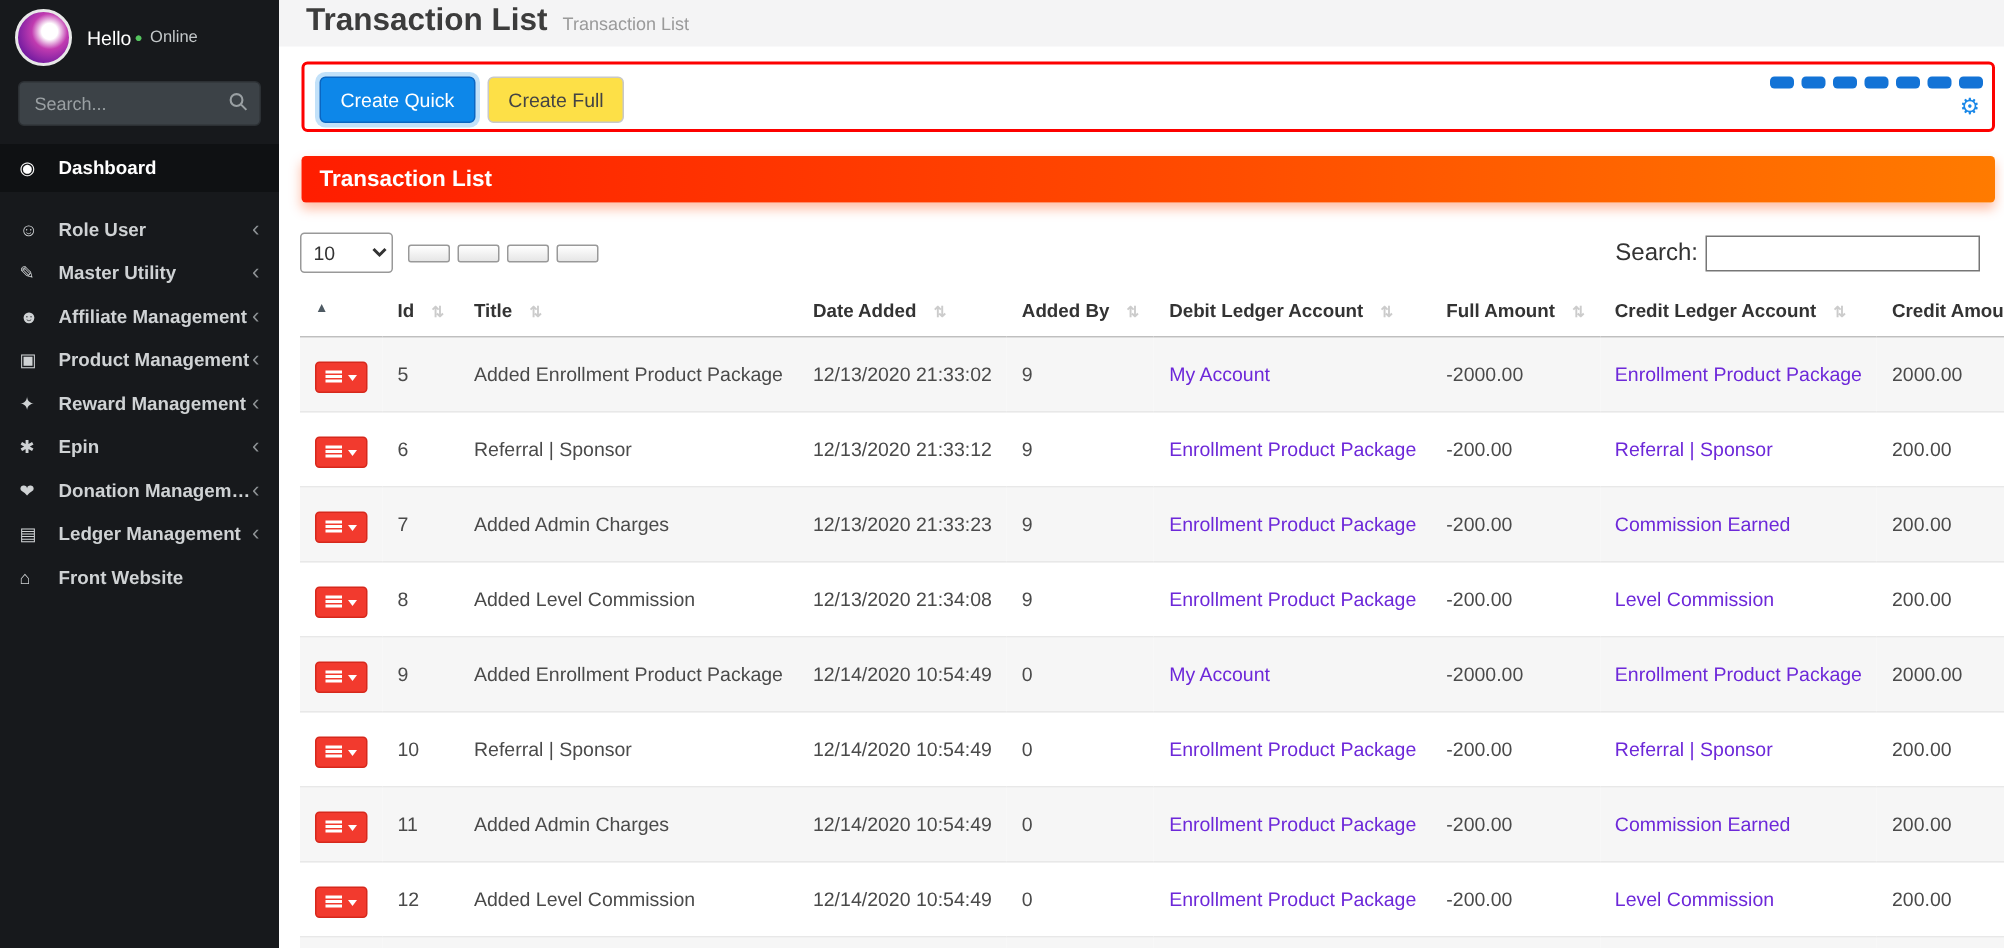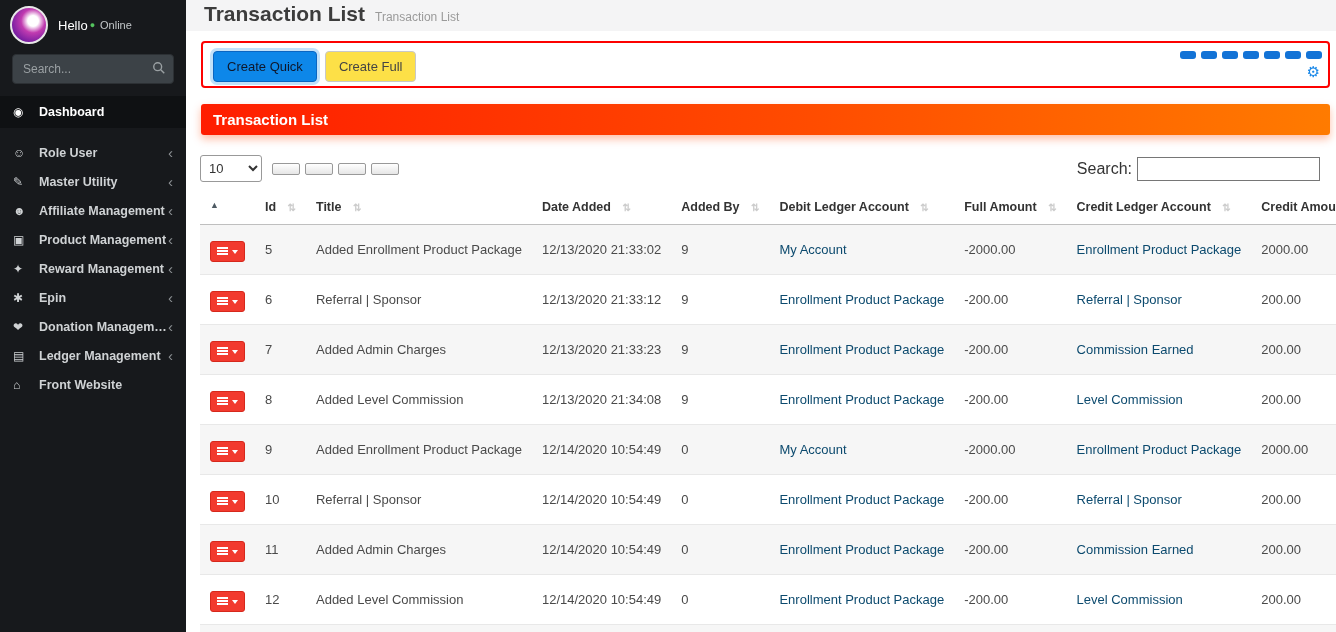--- a/index.html
+++ b/index.html
@@ -65,21 +65,21 @@
 
   
   .action-panel {
     border: 2px solid #fd0100; border-radius: 4px; background: #ffffff;
     display: flex; justify-content: space-between; align-items: flex-start;
     padding: 8px 4px 4px 10px; margin-right: 0;
   }
   .ap-left { display: flex; gap: 8px; }
   .btn { font-family: "Liberation Sans", sans-serif; font-size: 13px; border-radius: 4px; padding: 7px 13px; cursor: pointer; }
   .btn-primary {
-    background: #0d87e9; border: 1px solid #0a66c2; color: #0f172a;
+    background: #0d87e9; border: 1px solid #0a66c2; color: #ffffff;
     box-shadow: 0 0 0 3px rgba(13,135,233,0.25);
   }
   .btn-default { background: #fde047; border: 1px solid #c8c8c8; color: #444444; }
   .ap-right { display: flex; flex-direction: column; align-items: flex-end; gap: 5px; padding-right: 2px; }
   .badges { display: flex; gap: 5px; }
   .badge {
     background: #1373d6; color: #ffffff; font-size: 9.5px; font-weight: bold;
     padding: 4px 8px; border-radius: 3px; cursor: pointer; white-space: nowrap;
   }
   .gear { color: #1a88e8; font-size: 15px; line-height: 1; cursor: pointer; padding-right: 2px; }
@@ -117,21 +117,21 @@
   table.grid { width: 100%; border-collapse: collapse; font-size: 13px; color: #4a4a4a; }
   table.grid thead th {
     text-align: left; font-size: 12.5px; font-weight: bold; color: #333333;
     padding: 6px 10px 10px; border-bottom: 1px solid #bfbfbf; white-space: nowrap; cursor: pointer;
   }
   .sort-asc { color: #4e5a63; font-size: 9px; vertical-align: top; }
   .sort-icon { color: #cccccc; font-size: 10px; margin-left: 8px; }
   table.grid tbody td { padding: 12px 10px; border-top: 1px solid #e8e8e8; white-space: nowrap; }
   table.grid tbody tr:nth-child(odd) { background: #f6f6f6; }
   .th-action { width: 48px; }
-  .lnk { color: #0c4a6e; text-decoration: none; cursor: pointer; }
+  .lnk { color: #6d28d9; text-decoration: none; cursor: pointer; }
 
   .row-menu-btn {
     background: #f23a2e; border: 1px solid #d6281c; border-radius: 3px;
     padding: 5px 6px 6px; cursor: pointer; display: inline-flex; align-items: center; gap: 4px;
   }
   .hamb { display: inline-block; width: 11px; height: 2px; background: #ffffff;
           box-shadow: 0 3px 0 #ffffff, 0 6px 0 #ffffff; margin-bottom: 6px; }
   .caret { width: 0; height: 0; border-left: 3px solid transparent; border-right: 3px solid transparent;
            border-top: 4px solid #ffffff; display: inline-block; margin-top: 2px; }
 </style>

